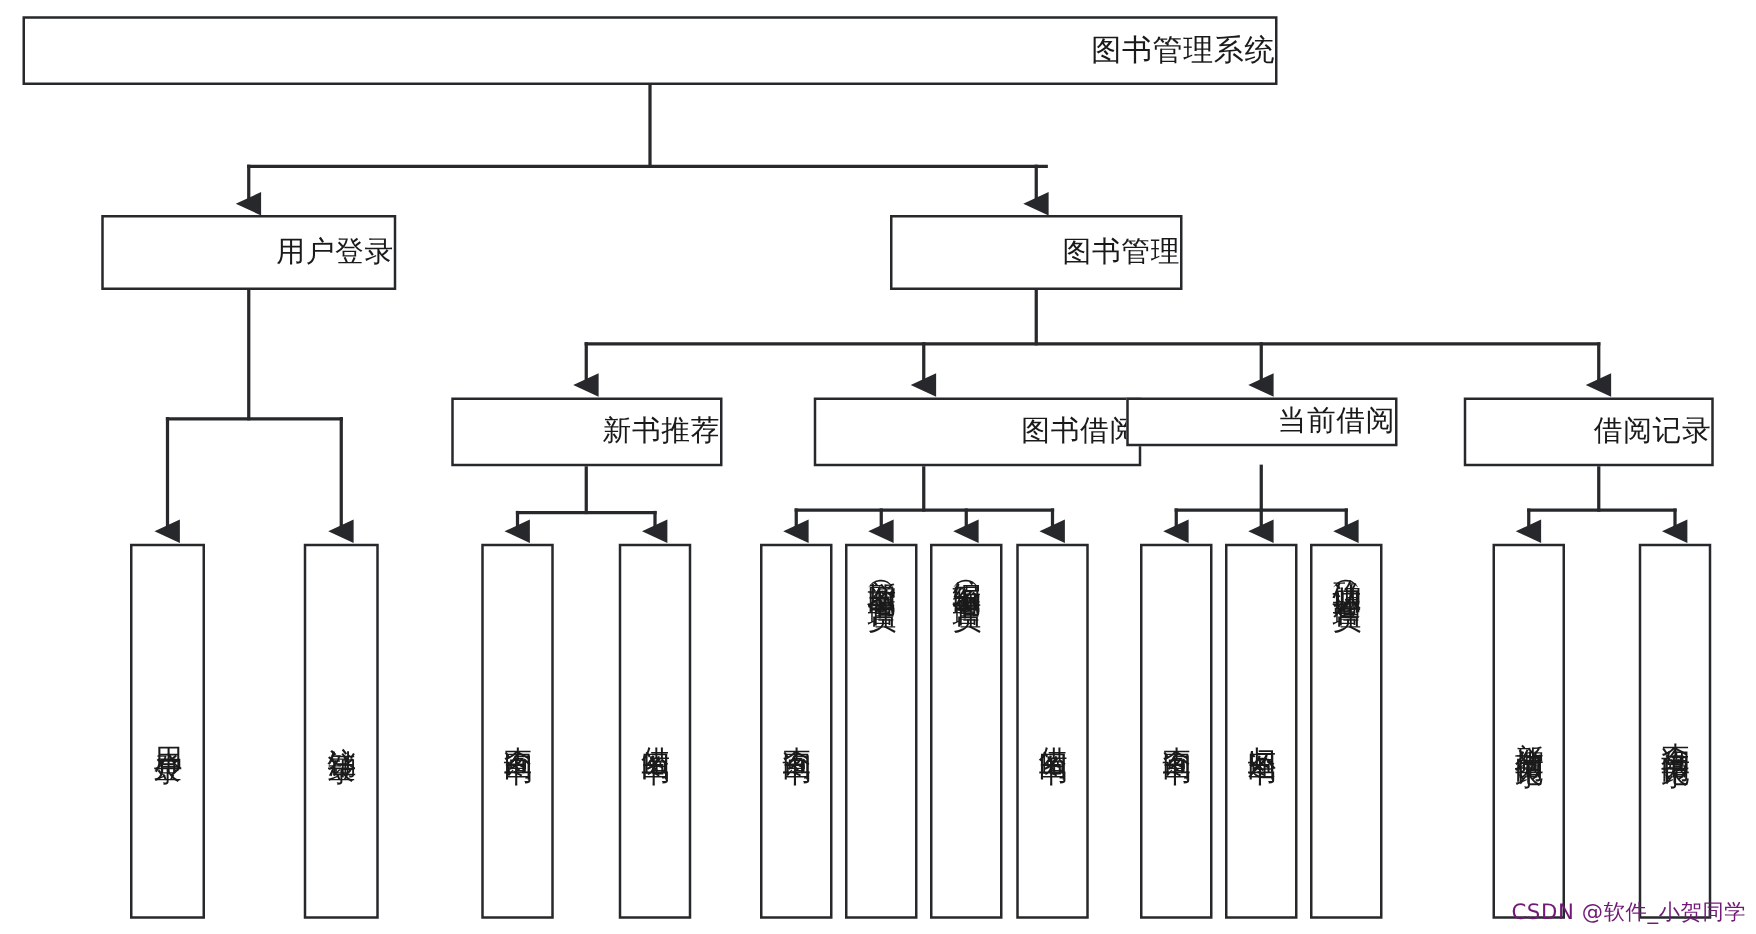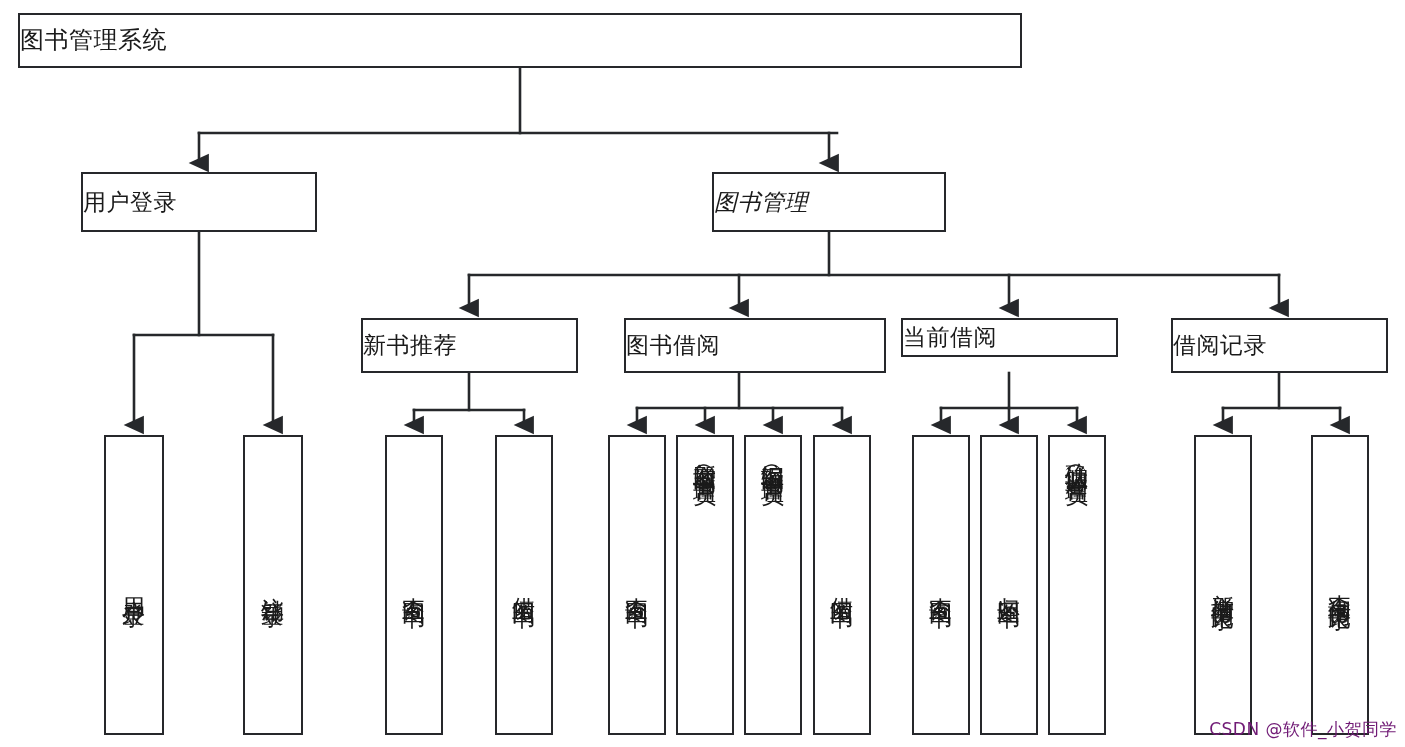--- a/index.html
+++ b/index.html
@@ -26,21 +26,21 @@
     height: 747px;
     pointer-events: none;
   }
   .node {
     position: absolute;
     box-sizing: border-box;
     background: #ffffff;
     border: 2px solid #26282b;
     display: flex;
     align-items: center;
-    justify-content: flex-start;
+    justify-content: flex-end;
     color: #1a1a1a;
     z-index: 2;
   }
   .node-label {
     display: block;
     line-height: 1.22;
     letter-spacing: 0.5px;
     white-space: nowrap;
   }
   
@@ -137,37 +137,37 @@
   </svg>
 
   <div class="node horizontal root" style="left:18px; top:13px; width:1004px; height:55px;">
     <span class="node-label">图书管理系统</span>
   </div>
 
   <div class="node horizontal" style="left:81px; top:172px; width:236px; height:60px;">
     <span class="node-label">用户登录</span>
   </div>
 
-  <div class="node horizontal" style="left:712px; top:172px; width:234px; height:60px;font-style:italic;">
+  <div class="node horizontal" style="left:712px; top:172px; width:234px; height:60px;">
     <span class="node-label">图书管理</span>
   </div>
 
   <div class="node horizontal" style="left:361px; top:318px; width:217px; height:55px;">
     <span class="node-label">新书推荐</span>
   </div>
 
-  <div class="node horizontal" style="left:624px; top:318px; width:262px; height:55px;">
+  <div class="node horizontal" style="left:651px; top:318px; width:262px; height:55px;">
     <span class="node-label">图书借阅</span>
   </div>
 
   <div class="node horizontal" style="left:901px; top:318px; width:217px; height:39px;">
     <span class="node-label">当前借阅</span>
   </div>
 
-  <div class="node horizontal" style="left:1171px; top:318px; width:217px; height:55px;">
+  <div class="node horizontal" style="left:1171px; top:318px; width:200px; height:55px;">
     <span class="node-label">借阅记录</span>
   </div>
 
   <div class="node vertical centered" style="left:104px; top:435px; width:60px; height:300px;">
     <span class="node-label">用户登录</span>
   </div>
 
   <div class="node vertical centered" style="left:243px; top:435px; width:60px; height:300px;">
     <span class="node-label">注销登录</span>
   </div>

